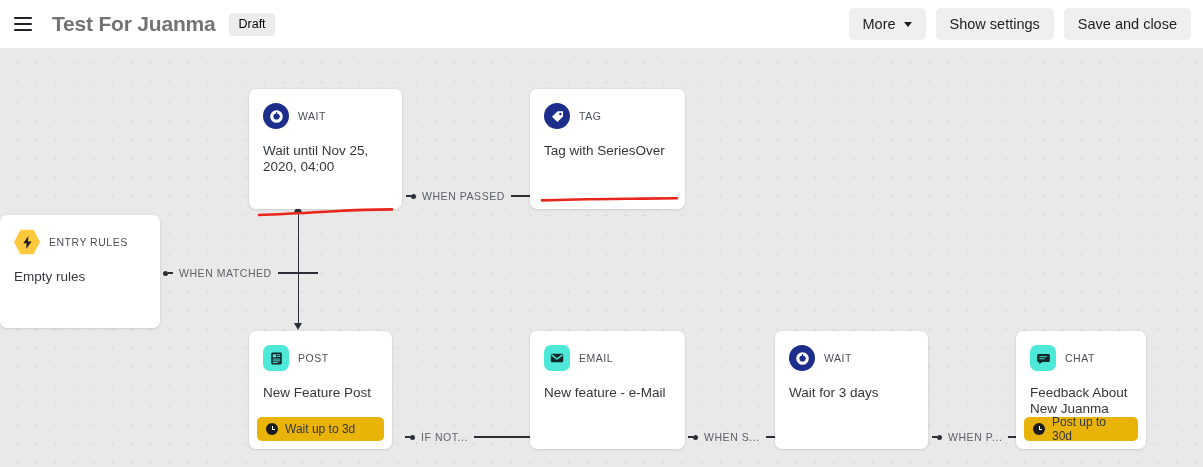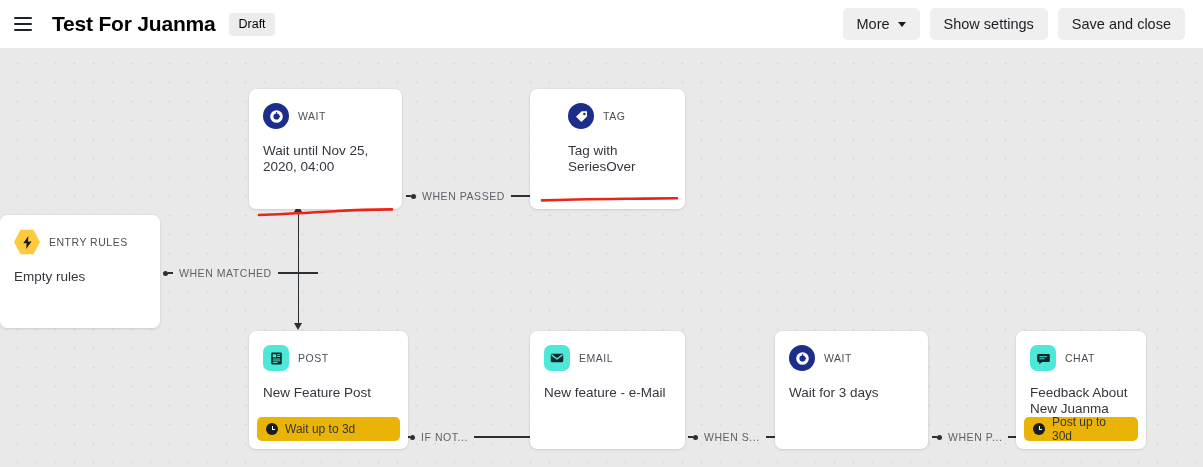--- a/index.html
+++ b/index.html
@@ -36,37 +36,37 @@
     border-radius: 1px;
   }
   .hamburger span:nth-child(1) { width: 18px; }
   .hamburger span:nth-child(2) { width: 18px; }
   .hamburger span:nth-child(3) { width: 18px; }
 
   .page-title {
     margin-left: 14px;
     font-size: 21px;
     font-weight: bold;
-    color: #000000;
+    color: #737373;
     letter-spacing: -0.2px;
     white-space: nowrap;
   }
   .status-badge {
     margin-left: 14px;
     background: #ececec;
     color: #000000;
     font-size: 12.5px;
     padding: 4px 9px 5px 9px;
     border-radius: 4px;
     white-space: nowrap;
   }
 
   .topbar-actions {
     margin-left: auto;
-    margin-right: 18px;
+    margin-right: 12px;
     display: flex;
     align-items: center;
     gap: 10px;
   }
   .btn {
     background: #efeff0;
     border: none;
     border-radius: 5px;
     color: #1a1d21;
     font-size: 14.5px;
@@ -350,39 +350,39 @@
         </div>
       </div>
       <div class="node-kind">WAIT</div>
     </div>
     <div class="node-body">Wait until Nov 25, 2020, 04:00</div>
   </div>
   <svg class="scribble" style="left:256px; top:155px;" width="140" height="18" viewBox="0 0 140 18">
     <path d="M3 12 C 30 11, 55 9.5, 82 8 C 100 7, 118 6.6, 136 6.4" stroke="#e8251c" stroke-width="2.6" fill="none" stroke-linecap="round"></path>
   </svg>
 
-  <div class="node" style="left:530px; top:41px; width:155px; height:120px;padding-left:24px;">
+  <div class="node" style="left:530px; top:41px; width:155px; height:120px;">
     <div class="node-head">
       <div class="node-icon">
         <div class="icon-circle">
           <svg width="15" height="15" viewBox="0 0 15 15" aria-hidden="true">
             <path d="M7.6 2.2 L13 2.2 L13 7.6 L7.4 13.1 L2.0 7.7 Z" fill="#ffffff"></path>
             <circle cx="10.4" cy="5.0" r="1.25" fill="#1c2d8c"></circle>
           </svg>
         </div>
       </div>
       <div class="node-kind">TAG</div>
     </div>
     <div class="node-body">Tag with SeriesOver</div>
   </div>
   <svg class="scribble" style="left:540px; top:146px;" width="140" height="14" viewBox="0 0 140 14">
     <path d="M2 6.4 C 35 5.2, 70 5.0, 104 4.6 C 118 4.5, 128 4.4, 137 4.3" stroke="#e8251c" stroke-width="2.6" fill="none" stroke-linecap="round"></path>
   </svg>
 
-  <div class="node" style="left:249px; top:283px; width:159px; height:118px;">
+  <div class="node" style="left:249px; top:283px; width:143px; height:118px;">
     <div class="node-head">
       <div class="node-icon">
         <div class="icon-rsq">
           <svg width="15" height="15" viewBox="0 0 15 15" aria-hidden="true">
             <rect x="2.2" y="1.6" width="10.6" height="11.8" rx="1.3" fill="#13272b"></rect>
             <rect x="3.8" y="3.3" width="3.4" height="3.0" fill="#4de8d8"></rect>
             <rect x="8.1" y="3.3" width="3.1" height="0.9" fill="#4de8d8"></rect>
             <rect x="8.1" y="5.1" width="3.1" height="0.9" fill="#4de8d8"></rect>
             <rect x="3.8" y="7.6" width="7.4" height="0.9" fill="#4de8d8"></rect>
             <rect x="3.8" y="9.4" width="7.4" height="0.9" fill="#4de8d8"></rect>

